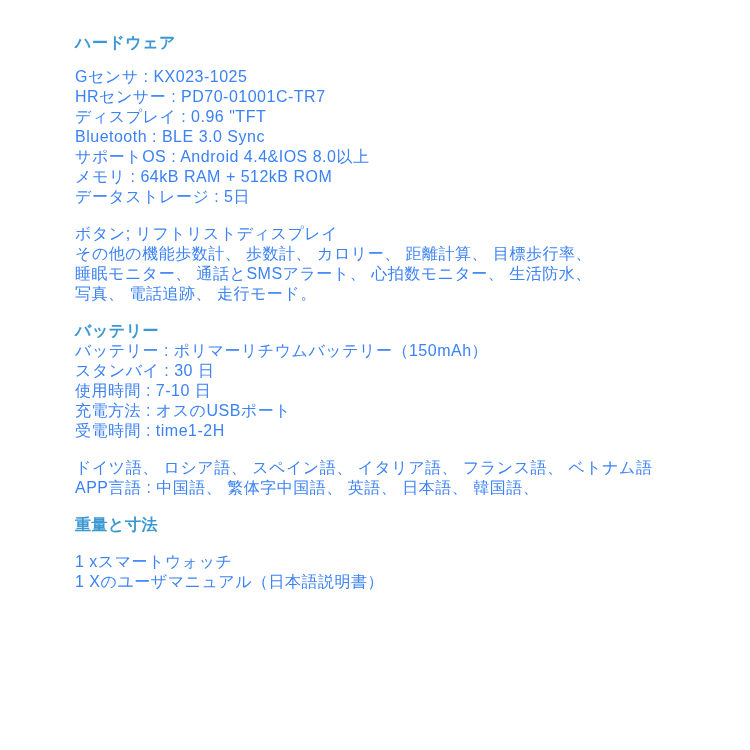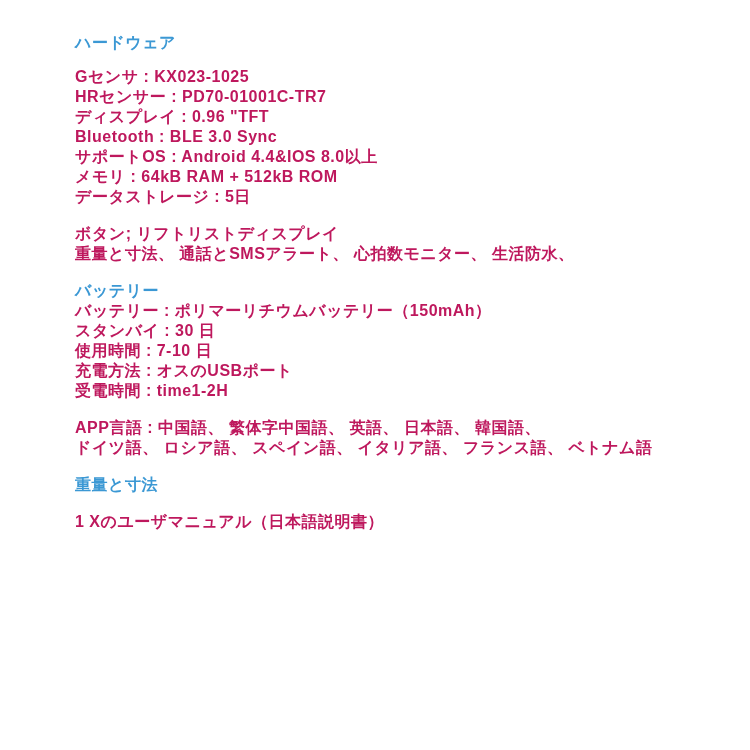--- a/index.html
+++ b/index.html
@@ -30,22 +30,22 @@
     color: #3b98d4;
     letter-spacing: 0.5px;
     white-space: nowrap;
   }
   .spec-section.spaced .section-heading {
     margin-bottom: 14px;
   }
   .spec-line {
     font-size: 16px;
     line-height: 20px;
-    font-weight: bold;
-    color: #be185d;
+    font-weight: normal;
+    color: #3b82f6;
     letter-spacing: 0.5px;
     white-space: nowrap;
   }
 </style>
 </head>
 <body>
 
 <main class="sheet">
   <div id="sections-root">
       <section class="spec-section spaced">
@@ -53,34 +53,37 @@
         <div class="spec-line">Gセンサ : KX023-1025</div>
         <div class="spec-line">HRセンサー : PD70-01001C-TR7</div>
         <div class="spec-line">ディスプレイ : 0.96 "TFT</div>
         <div class="spec-line">Bluetooth : BLE 3.0 Sync</div>
         <div class="spec-line">サポートOS : Android 4.4&amp;IOS 8.0以上</div>
         <div class="spec-line">メモリ : 64kB RAM + 512kB ROM</div>
         <div class="spec-line">データストレージ : 5日</div>
       </section>
       <section class="spec-section">
         <div class="spec-line">ボタン; リフトリストディスプレイ</div>
-        <div class="spec-line">重量と寸法、 通話とSMSアラート、 心拍数モニター、 生活防水、</div>
+        <div class="spec-line">その他の機能歩数計、 歩数計、 カロリー、 距離計算、 目標歩行率、</div>
+        <div class="spec-line">睡眠モニター、 通話とSMSアラート、 心拍数モニター、 生活防水、</div>
+        <div class="spec-line">写真、 電話追跡、 走行モード。</div>
       </section>
       <section class="spec-section">
         <div class="section-heading">バッテリー</div>
         <div class="spec-line">バッテリー : ポリマーリチウムバッテリー（150mAh）</div>
         <div class="spec-line">スタンバイ : 30 日</div>
         <div class="spec-line">使用時間 : 7-10 日</div>
         <div class="spec-line">充電方法 : オスのUSBポート</div>
         <div class="spec-line">受電時間 : time1-2H</div>
       </section>
       <section class="spec-section">
+        <div class="spec-line">ドイツ語、 ロシア語、 スペイン語、 イタリア語、 フランス語、 ベトナム語</div>
         <div class="spec-line">APP言語 : 中国語、 繁体字中国語、 英語、 日本語、 韓国語、</div>
-        <div class="spec-line">ドイツ語、 ロシア語、 スペイン語、 イタリア語、 フランス語、 ベトナム語</div>
       </section>
       <section class="spec-section">
         <div class="section-heading">重量と寸法</div>
       </section>
       <section class="spec-section">
+        <div class="spec-line">1 xスマートウォッチ</div>
         <div class="spec-line">1 Xのユーザマニュアル（日本語説明書）</div>
       </section>
     </div>
 </main>
 
 </body></html>

